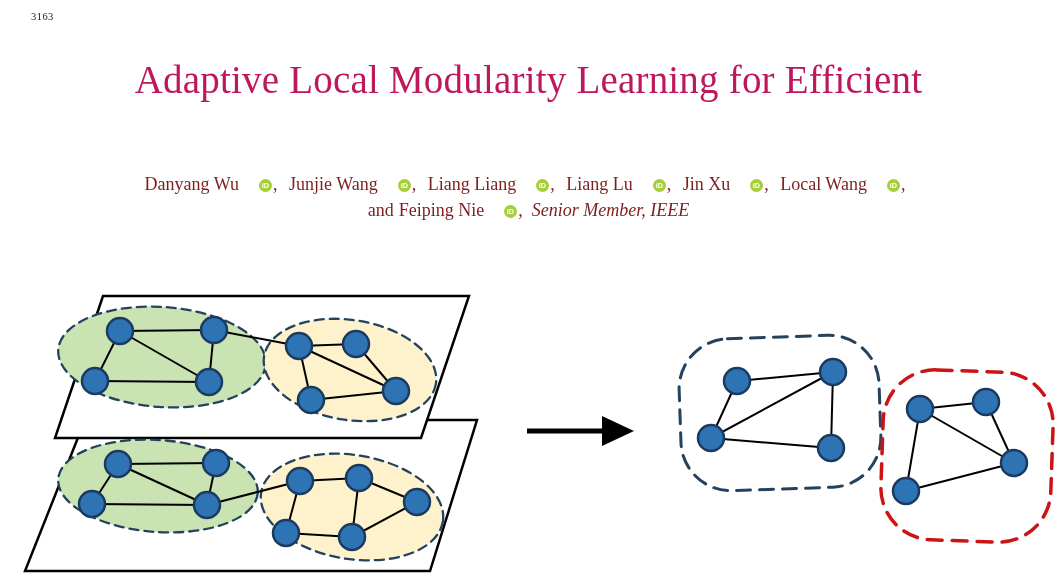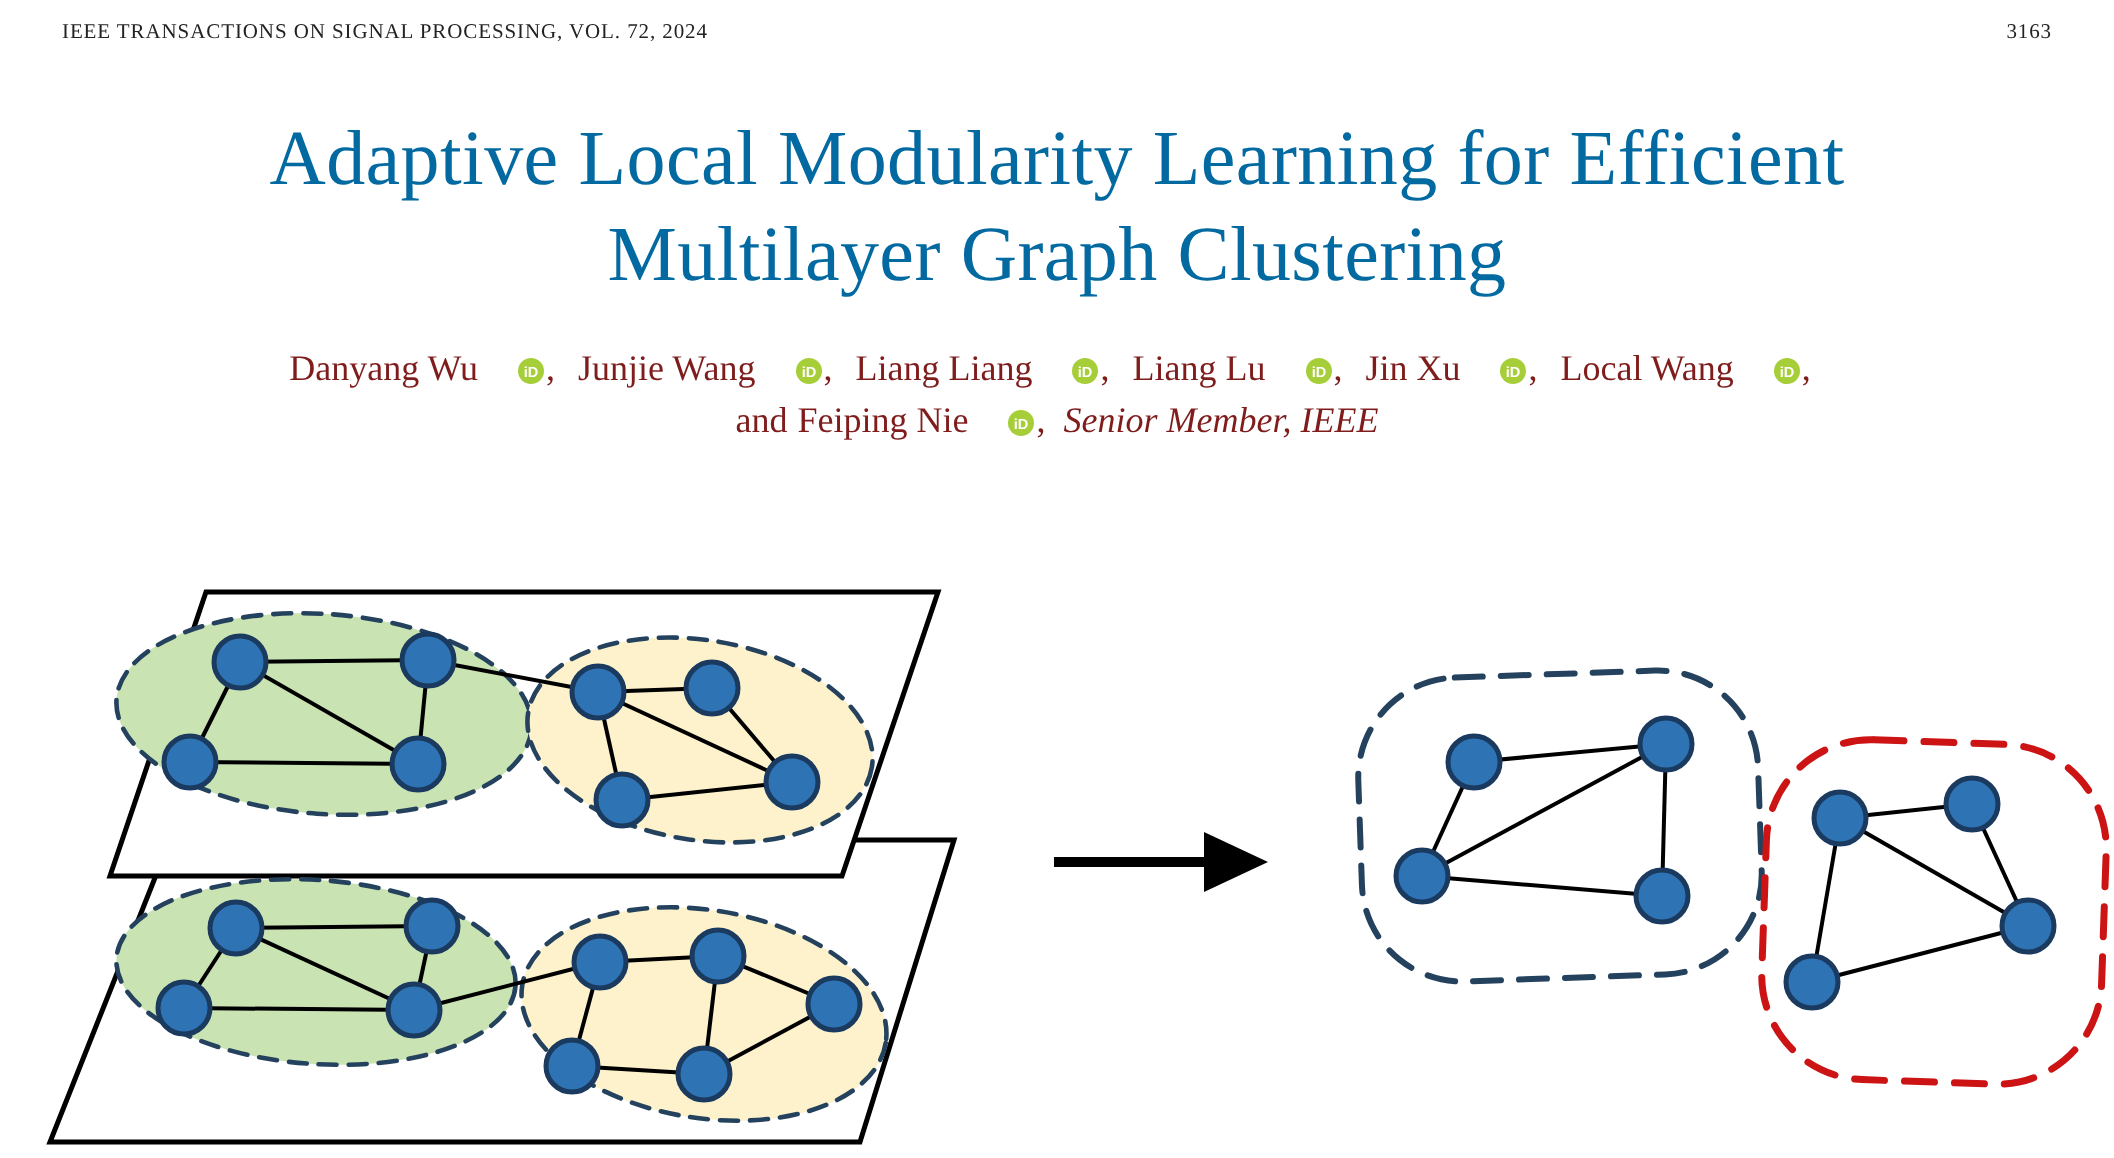--- a/index.html
+++ b/index.html
@@ -14,21 +14,21 @@
   }
   .running-head {
     position: absolute; top: 11px; left: 31px; right: 31px;
     display: flex; justify-content: space-between;
     font-size: 10.5px; letter-spacing: 0.45px; color: #222;
   }
   .title {
     position: absolute; top: 56px; left: 0; width: 100%;
     margin: 0; text-align: center;
     font-weight: 400; font-size: 39px; line-height: 1.22; letter-spacing: 0.2px;
-    color: #0369a1;
+    color: #be185d;
   }
   .tline { display: block; }
   .authors {
     position: absolute; top: 171px; left: 0; width: 100%;
     text-align: center; font-size: 18px; line-height: 1.45; color: #7f1d1d;
   }
   .author { margin-right: 7px; white-space: nowrap; }
   .sep { margin-left: 1px; }
   .andword { margin-right: 5px; }
   .membership { font-style: italic; margin-left: 2px; }
@@ -36,27 +36,25 @@
   .orcid svg { display: block; }
   .orcid circle { fill: var(--orcid_green, #a6ce39); }
   .figure { position: absolute; left: 0; top: 282px; width: 1057px; height: 297px; }
 </style>
 </head>
 <body>
 
 <div class="page">
 
   <header class="running-head">
-    <span>IEEE TRANSACTIONS ON SIGNAL PROCESSING, VOL. 72, 2024</span>
     <span>3163</span>
   </header>
 
   <h1 class="title">
     <span class="tline">Adaptive Local Modularity Learning for Efficient</span>
-    <span class="tline">Multilayer Graph Clustering</span>
   </h1>
 
   <div class="authors">
     <div class="aline">
       <span class="author"><span>Danyang Wu</span><span class="orcid"><svg viewBox="0 0 16 16" width="13" height="13">
               <circle cx="8" cy="8" r="8"></circle>
               <text x="8" y="11.5" text-anchor="middle" font-size="9" fill="#ffffff" font-weight="bold" font-family="Liberation Sans, sans-serif">iD</text>
             </svg></span><span class="sep">,</span></span>
       <span class="author"><span>Junjie Wang</span><span class="orcid"><svg viewBox="0 0 16 16" width="13" height="13">
               <circle cx="8" cy="8" r="8"></circle>

